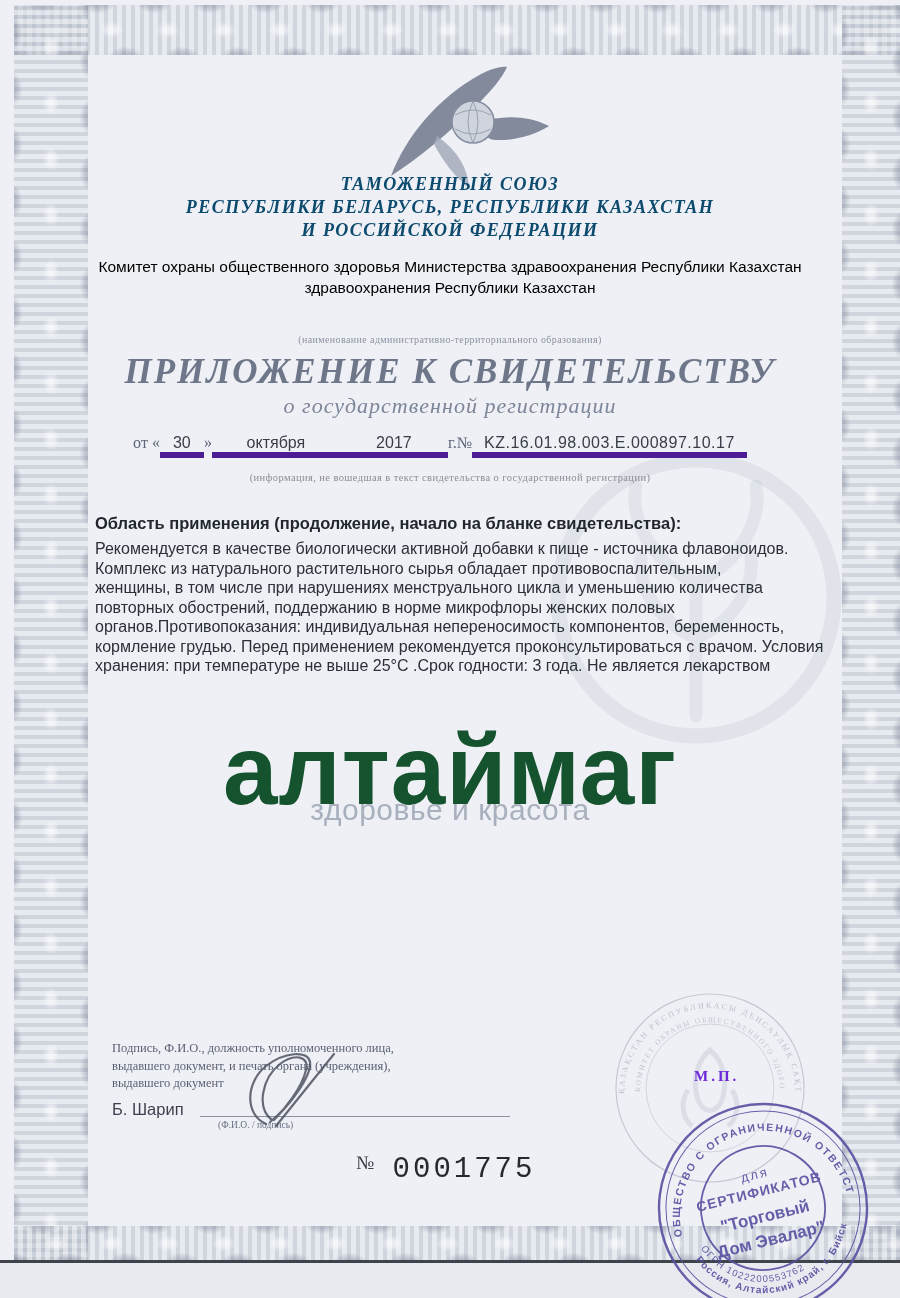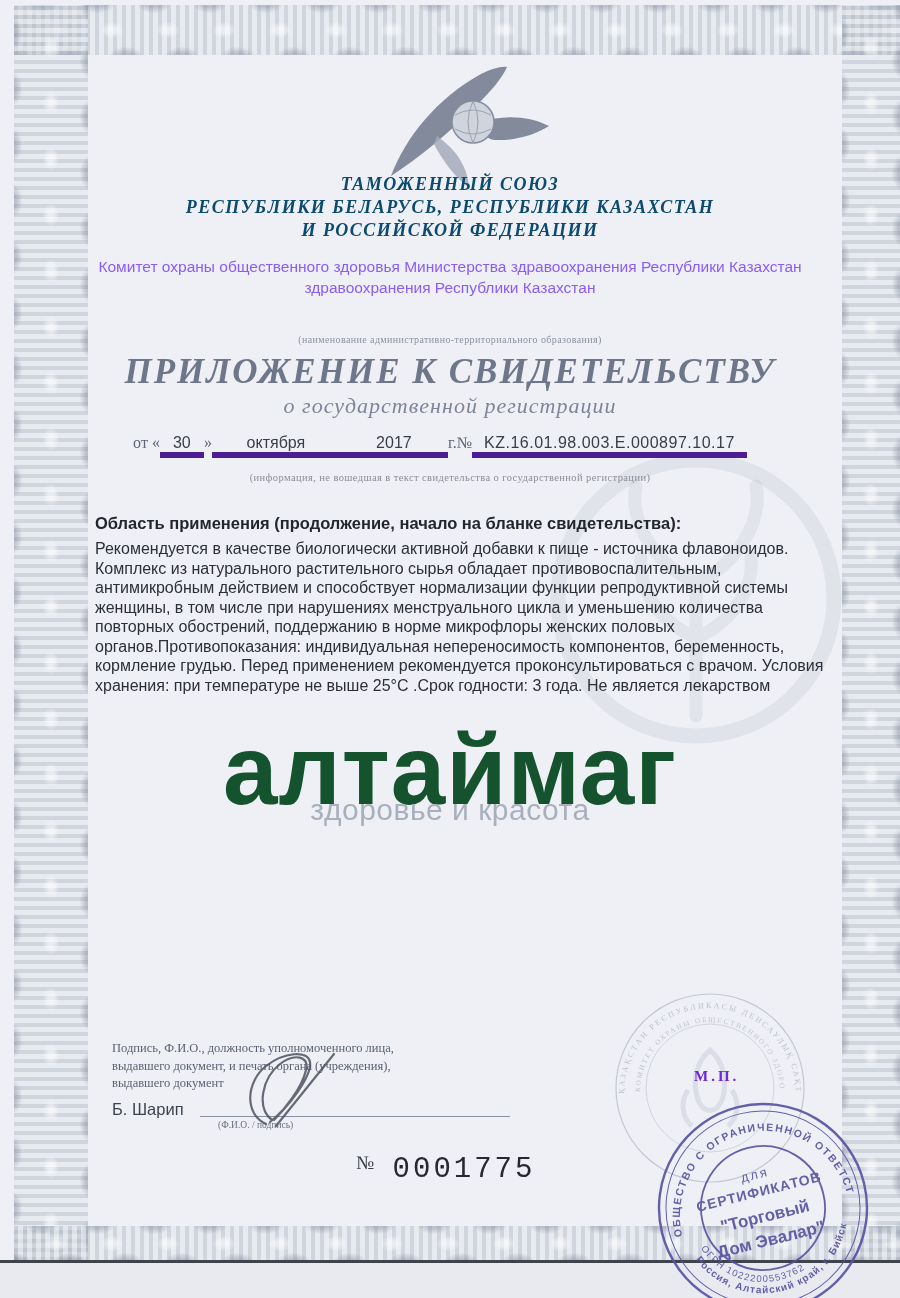--- a/index.html
+++ b/index.html
@@ -24,21 +24,21 @@
     background-image:
       radial-gradient(ellipse 20px 30px at -4px 50%, rgba(122,130,148,0.40) 30%, rgba(122,130,148,0) 62%),
       radial-gradient(ellipse 20px 30px at calc(100% + 4px) 50%, rgba(122,130,148,0.40) 30%, rgba(122,130,148,0) 62%),
       radial-gradient(ellipse 14px 20px at 50% 50%, rgba(255,255,255,0.55) 20%, rgba(255,255,255,0) 60%),
       repeating-linear-gradient(0deg, rgba(142,150,166,0.22) 0 4px, rgba(236,238,242,0.5) 4px 9px);
     background-size:100% 56px,100% 56px,100% 56px,auto;
     background-position:0 0,0 28px,0 14px,0 0;
   }
 
   .union{color:#0c4a6e;font-weight:bold;font-style:italic;letter-spacing:1.5px;font-size:18px;}
-  .authority{color:#8b5cf6;font-size:15.5px;line-height:21px;}
+  .authority{color:#000000;font-size:15.5px;line-height:21px;}
   .small-cap{color:#8a91a2;font-size:10px;letter-spacing:.4px;}
   .doc-title{color:#6e7789;font-weight:bold;font-style:italic;font-size:35px;letter-spacing:2px;}
   .doc-sub{color:#7d8598;font-style:italic;font-size:22px;letter-spacing:1px;}
 
   .issue-row{display:flex;justify-content:center;align-items:baseline;gap:0;
              font-size:16px;color:#383d47;}
   .issue-row .lbl{font-family:"Liberation Serif",serif;color:#5c6476;}
   .u{border-bottom:6px solid #4c1d95;text-align:center;display:inline-block;}
 
   .body-head{font-size:16.5px;font-weight:bold;color:#22262e;}
@@ -103,21 +103,20 @@
   <span class="lbl">г.</span>
   <span class="lbl">№</span>
   <span class="u" style="min-width:275px;letter-spacing:.5px;">KZ.16.01.98.003.Е.000897.10.17</span>
 </div>
 <div class="abs ctr serif small-cap" style="top:472px;font-size:10.5px;color:#8f8c97;">(информация, не вошедшая в текст свидетельства о государственной регистрации)</div>
 
 <div class="abs body-head" style="left:95px;top:514px;text-align:right;">Область применения (продолжение, начало на бланке свидетельства):</div>
 <div class="abs" style="left:95px;top:539px;width:745px;">
   <div class="body-line">Рекомендуется в качестве биологически активной добавки к пище - источника флавоноидов.</div>
   <div class="body-line">Комплекс из натурального растительного сырья обладает противовоспалительным,</div>
-  <div class="body-line">антимикробным действием и способствует нормализации функции репродуктивной системы</div>
   <div class="body-line">женщины, в том числе при нарушениях менструального цикла и уменьшению количества</div>
   <div class="body-line">повторных обострений, поддержанию в норме микрофлоры женских половых</div>
   <div class="body-line">органов.Противопоказания: индивидуальная непереносимость компонентов, беременность,</div>
   <div class="body-line">кормление грудью. Перед применением рекомендуется проконсультироваться с врачом. Условия</div>
   <div class="body-line">хранения: при температуре не выше 25°С .Срок годности: 3 года. Не является лекарством</div>
 </div>
 
 <div class="abs ctr brand" style="top:686px;">алтаймаг</div>
 <div class="abs ctr tagline" style="top:793px;">здоровье и красота</div>
 

